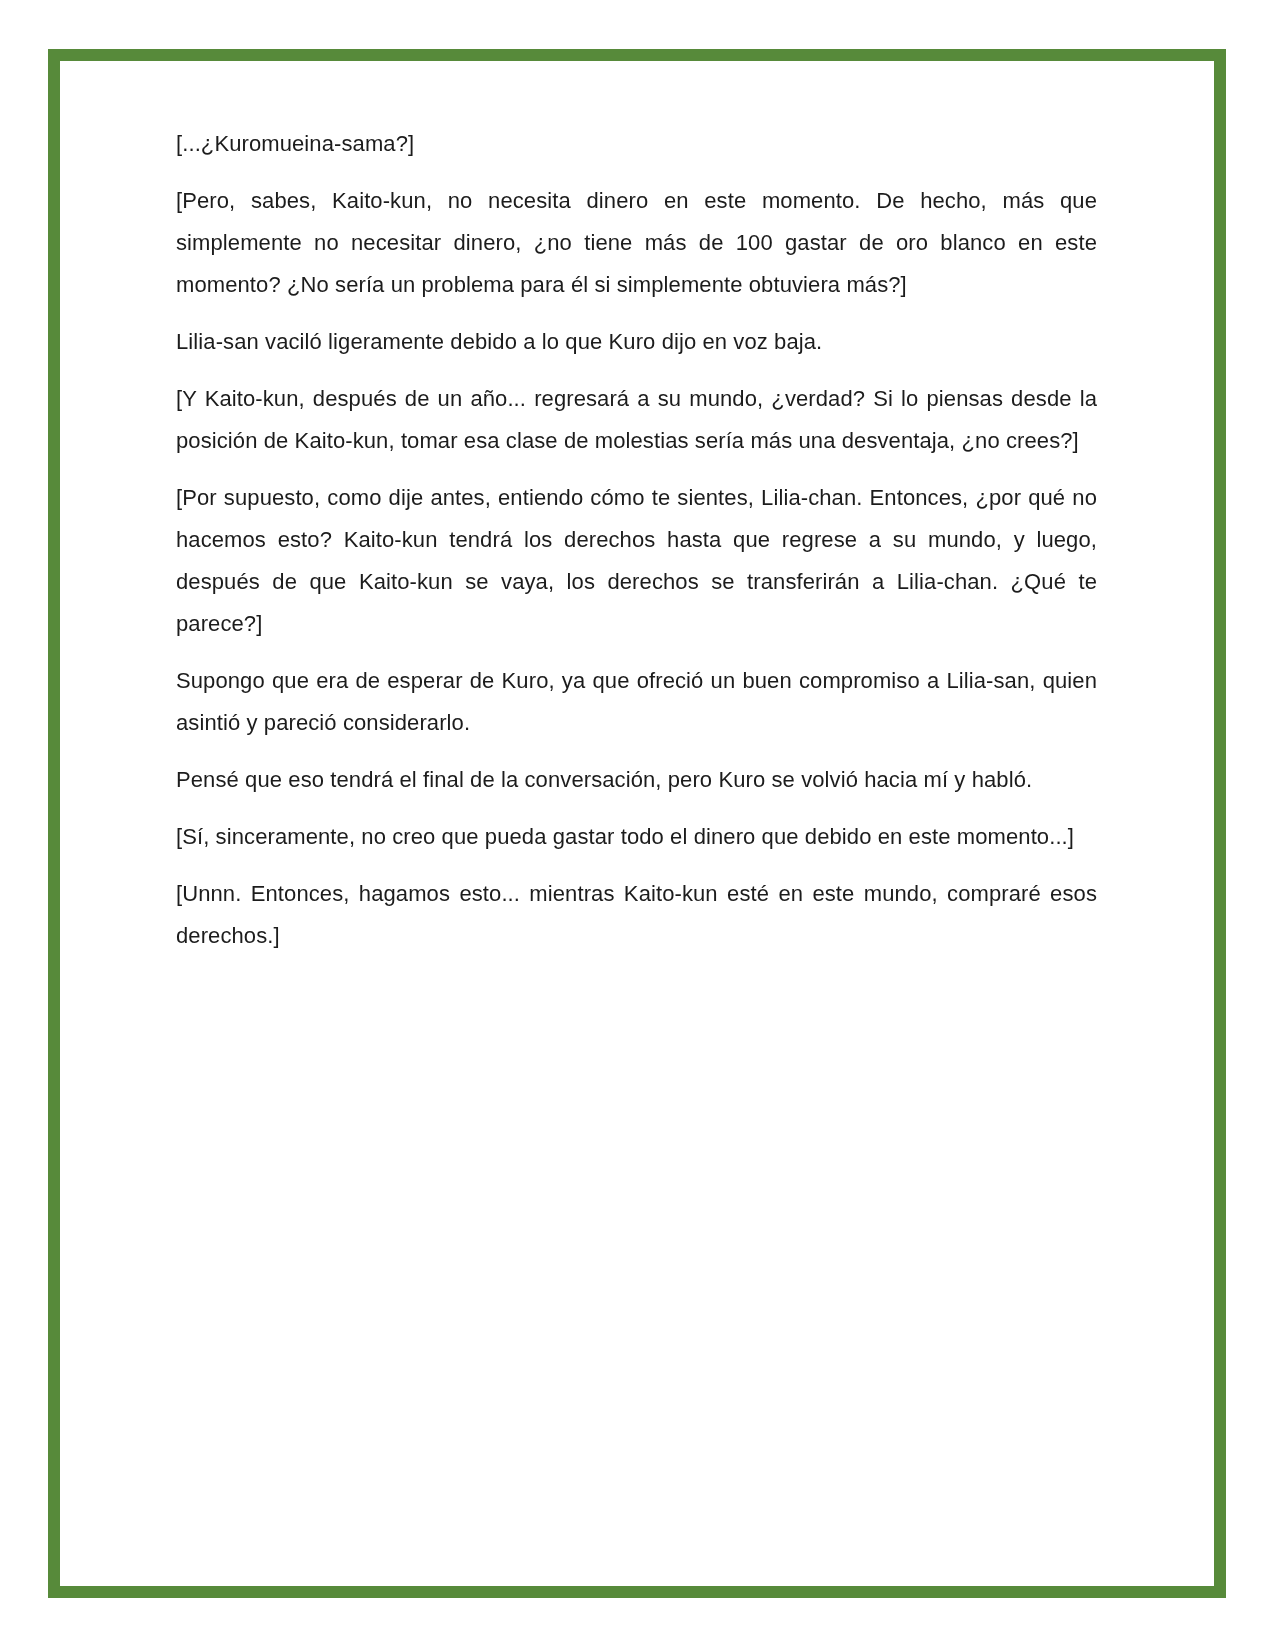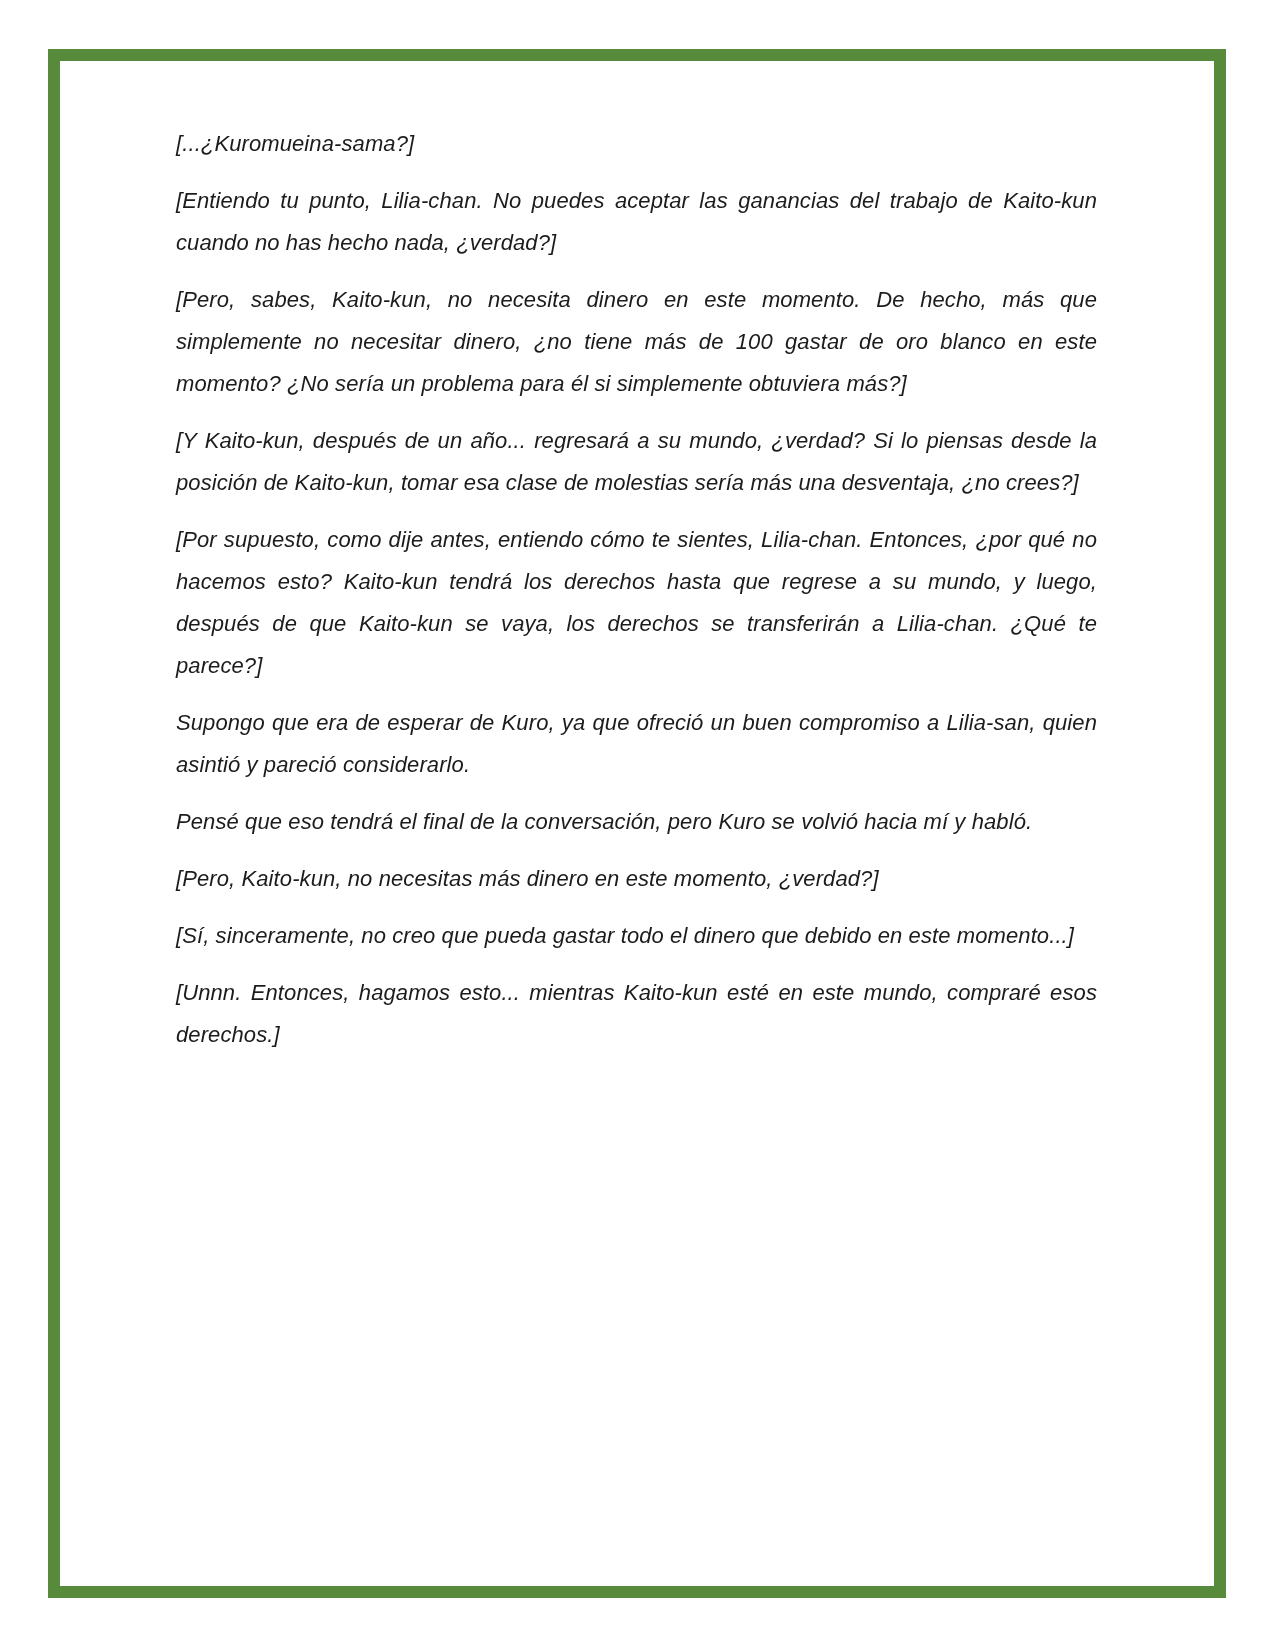--- a/index.html
+++ b/index.html
@@ -32,34 +32,32 @@
     overflow: hidden;
   }
   .content p {
     margin: 0 0 15px 0;
     font-family: "Liberation Sans", sans-serif;
     font-size: 22px;
     line-height: 42px;
     color: #1c1c1c;
     text-align: justify;
     letter-spacing: 0.1px;
-    font-style: italic;
   }
 </style>
 </head>
 <body>
 
 <div class="page">
   <div class="page-frame">
     <div class="content">
       <p>[...¿Kuromueina-sama?]</p>
-      <p>[Entiendo tu punto, Lilia-chan. No puedes aceptar las ganancias del trabajo de Kaito-kun cuando no has hecho nada, ¿verdad?]</p>
       <p>[Pero, sabes, Kaito-kun, no necesita dinero en este momento. De hecho, más que simplemente no necesitar dinero, ¿no tiene más de 100 gastar de oro blanco en este momento? ¿No sería un problema para él si simplemente obtuviera más?]</p>
+      <p>Lilia-san vaciló ligeramente debido a lo que Kuro dijo en voz baja.</p>
       <p>[Y Kaito-kun, después de un año... regresará a su mundo, ¿verdad? Si lo piensas desde la posición de Kaito-kun, tomar esa clase de molestias sería más una desventaja, ¿no crees?]</p>
       <p>[Por supuesto, como dije antes, entiendo cómo te sientes, Lilia-chan. Entonces, ¿por qué no hacemos esto? Kaito-kun tendrá los derechos hasta que regrese a su mundo, y luego, después de que Kaito-kun se vaya, los derechos se transferirán a Lilia-chan. ¿Qué te parece?]</p>
       <p>Supongo que era de esperar de Kuro, ya que ofreció un buen compromiso a Lilia-san, quien asintió y pareció considerarlo.</p>
       <p>Pensé que eso tendrá el final de la conversación, pero Kuro se volvió hacia mí y habló.</p>
-      <p>[Pero, Kaito-kun, no necesitas más dinero en este momento, ¿verdad?]</p>
       <p>[Sí, sinceramente, no creo que pueda gastar todo el dinero que debido en este momento...]</p>
       <p>[Unnn. Entonces, hagamos esto... mientras Kaito-kun esté en este mundo, compraré esos derechos.]</p>
     </div>
   </div>
 </div>
 
 </body></html>

